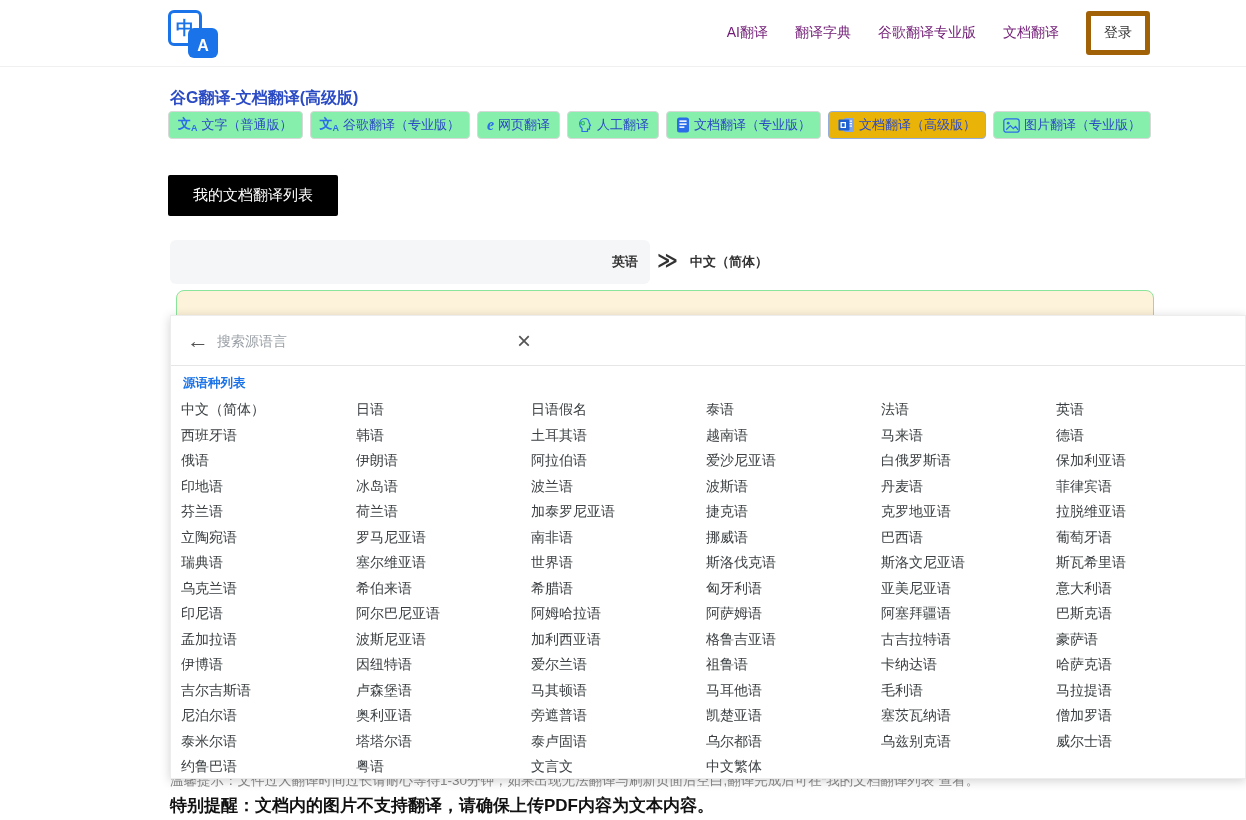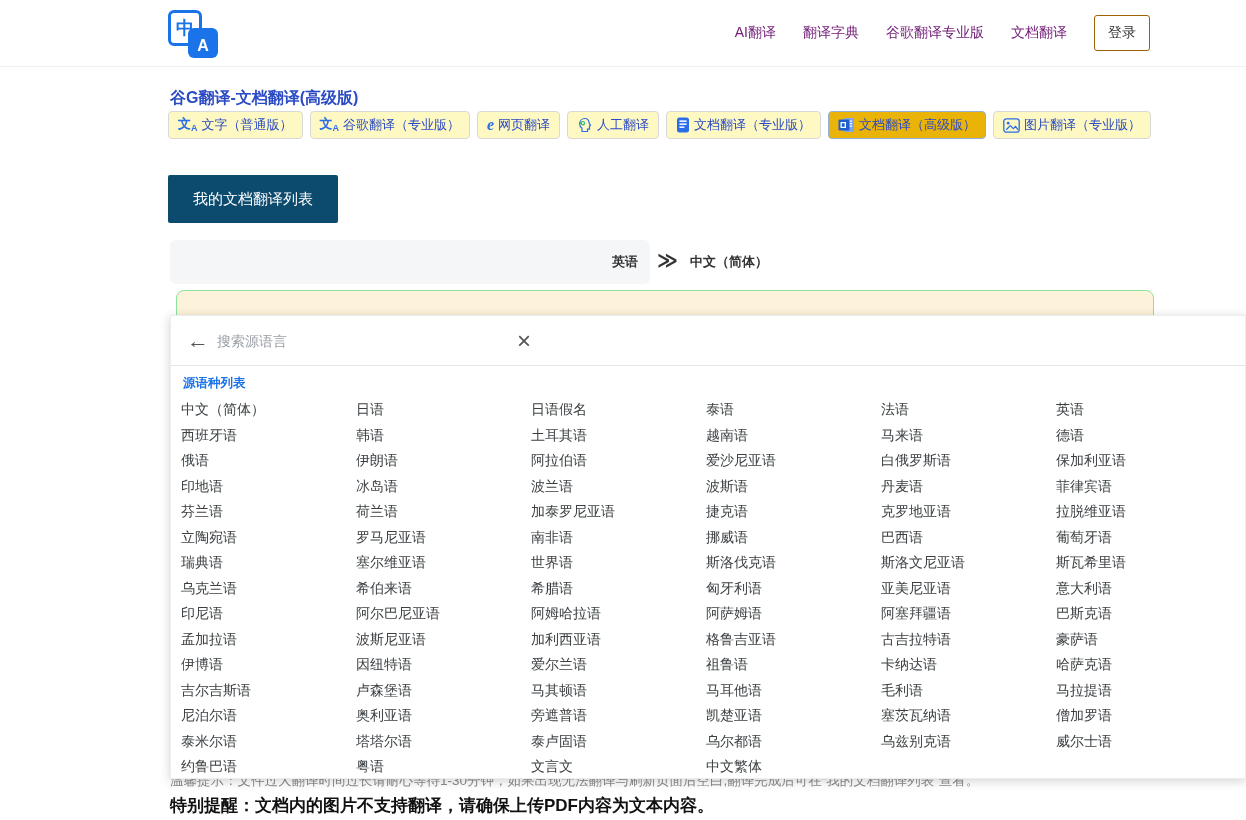--- a/index.html
+++ b/index.html
@@ -12,39 +12,39 @@
             border-bottom:1px solid #f0f0f0; display:flex; align-items:center; background:#fff; }
   .logo { position:relative; width:52px; height:50px; margin-left:168px; }
   .logo-top { position:absolute; top:2px; left:0; width:34px; height:36px; background:#fff;
               border:3px solid #1a73e8; border-radius:6px; color:#1a73e8; font-size:18px; font-weight:bold;
               display:flex; align-items:center; justify-content:center; z-index:1; }
   .logo-bottom { position:absolute; top:20px; left:20px; width:30px; height:30px; background:#1a73e8;
                  border-radius:6px; color:#fff; font-size:16px; font-weight:bold;
                  display:flex; align-items:flex-end; justify-content:center; padding-bottom:3px; z-index:2; }
   .nav { margin-left:auto; margin-right:96px; display:flex; align-items:center; gap:27px; }
   .nav-item { font-size:14px; color:#701a75; cursor:pointer; white-space:nowrap; }
-  .login-btn { font-size:14px; color:#333; background:#fff; border:1px solid #a16207;
+  .login-btn { font-size:14px; color:#333; background:#fff; border:5px solid #a16207;
                border-radius:3px; padding:8px 13px; cursor:pointer; }
 
   
   .page-title { position:absolute; top:88px; left:170px; font-size:16px; font-weight:bold; color:#2b4bc4; }
   .tabs { position:absolute; top:111px; left:168px; display:flex; gap:7px; }
   .tab { display:flex; align-items:center; gap:4px; height:28px; padding:0 9px;
-         border:1px solid #d8d8d8; border-radius:4px; background:#fef9c3;
+         border:1px solid #d8d8d8; border-radius:4px; background:#86efac;
          color:#2b4bc4; font-size:13px; cursor:pointer; white-space:nowrap; }
   .tab.active { background:#eab308; border-color:#93aede; }
   .ticon { display:inline-flex; align-items:center; justify-content:center; }
   .ticon-text { color:#2b6de8; font-size:13px; font-weight:bold; line-height:1; }
   .ticon-text .sub { font-size:9px; vertical-align:-3px; }
   .ticon-e { color:#2b6de8; font-size:16px; font-weight:bold; font-family:"Liberation Serif","DejaVu Serif",serif;
              font-style:italic; line-height:1; }
 
   
-  .mylist-btn { position:absolute; top:175px; left:168px; height:48px; padding:0 25px;
-                background:#0c4a6e; color:#fff; font-size:15px; border:none; border-radius:2px; cursor:pointer; }
+  .mylist-btn { position:absolute; top:175px; left:168px; height:41px; padding:0 25px;
+                background:#000000; color:#fff; font-size:15px; border:none; border-radius:2px; cursor:pointer; }
 
   
   .langbar-gray { position:absolute; top:240px; left:170px; width:480px; height:44px;
                   background:#f5f6f8; border-radius:6px; display:flex; align-items:center; justify-content:flex-end; }
   .lang-source { font-size:13px; font-weight:bold; color:#333; margin-right:12px; cursor:pointer; }
   .lang-arrow { position:absolute; top:248px; left:657px; font-size:20px; font-weight:bold; color:#333; }
   .lang-target { position:absolute; top:253px; left:690px; font-size:13px; font-weight:bold; color:#333; cursor:pointer; }
 
   
   .beige-box { position:absolute; top:290px; left:176px; width:978px; height:484px;

